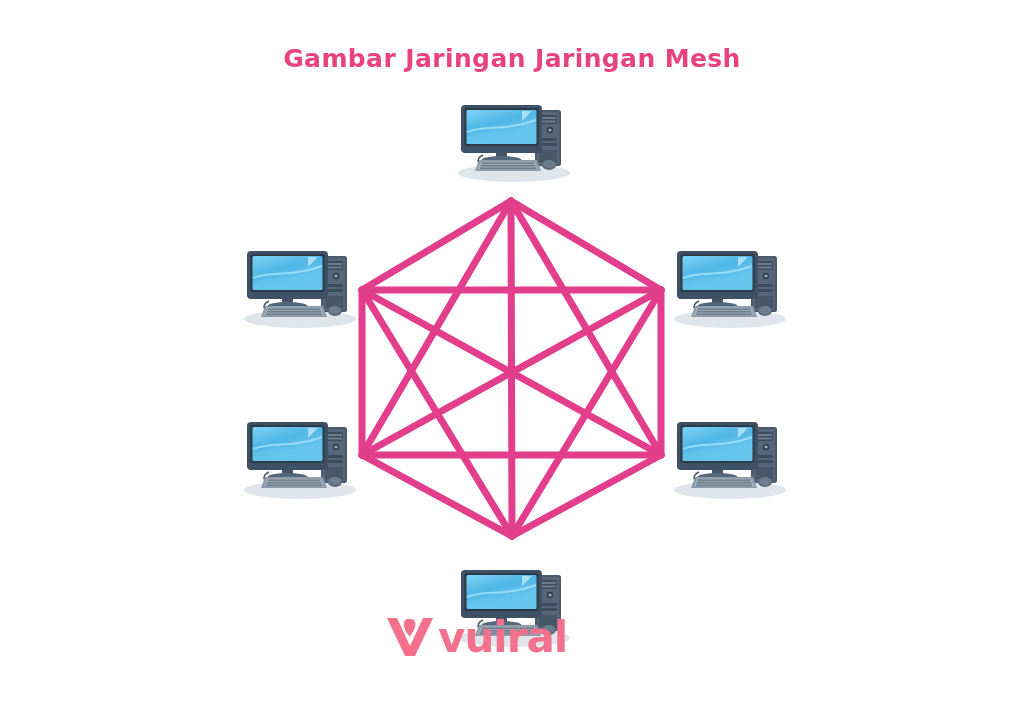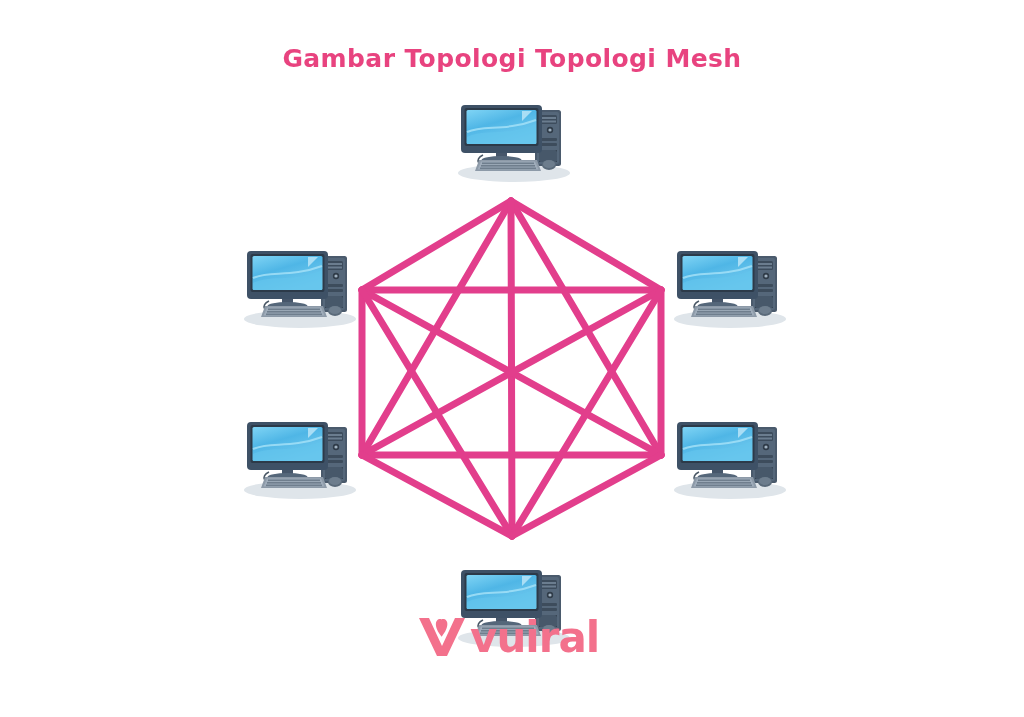--- a/index.html
+++ b/index.html
@@ -40,21 +40,21 @@
     pointer-events: none;
   }
   .pc {
     position: absolute;
     width: 124px;
     height: 88px;
   }
   .pc svg { display: block; width: 124px; height: 88px; }
   #logo {
     position: absolute;
-    left: 416px;
+    left: 384px;
     top: 608px;
     width: 220px;
     height: 56px;
     display: flex;
     align-items: center;
   }
   #logo-mark { width: 52px; height: 44px; flex: none; }
   #logo-text {
     font-family: "DejaVu Sans", sans-serif;
     font-size: 42px;
@@ -64,21 +64,21 @@
     line-height: 1;
     margin-left: 2px;
     margin-top: 4px;
   }
 </style>
 </head>
 <body>
 
 <div id="page">
 
-  <div id="title">Gambar Topologi Topologi Mesh</div>
+  <div id="title">Gambar Jaringan Jaringan Mesh</div>
 
   <svg id="mesh-svg" viewBox="0 0 1024 717" xmlns="http://www.w3.org/2000/svg">
     <g id="mesh-links" stroke="#e23e8c" stroke-width="7" stroke-linecap="round" fill="none">
         <line x1="511" y1="201" x2="362" y2="290"></line>
         <line x1="511" y1="201" x2="661" y2="290"></line>
         <line x1="511" y1="201" x2="362" y2="455"></line>
         <line x1="511" y1="201" x2="661" y2="455"></line>
         <line x1="511" y1="201" x2="512" y2="536"></line>
         <line x1="362" y1="290" x2="661" y2="290"></line>
         <line x1="362" y1="290" x2="362" y2="455"></line>

